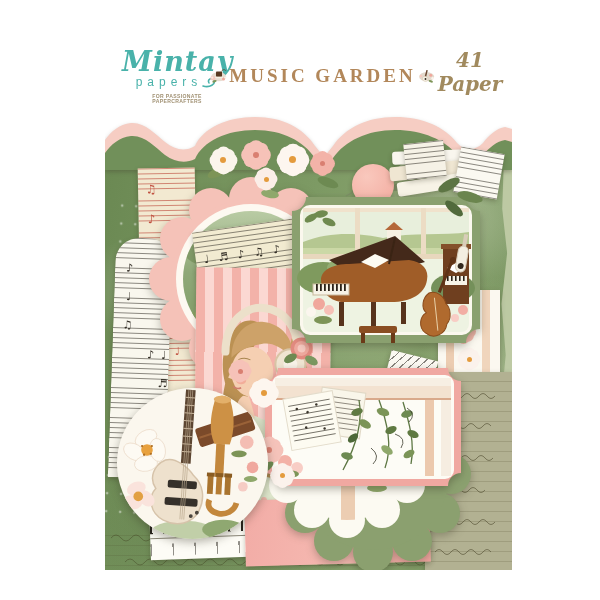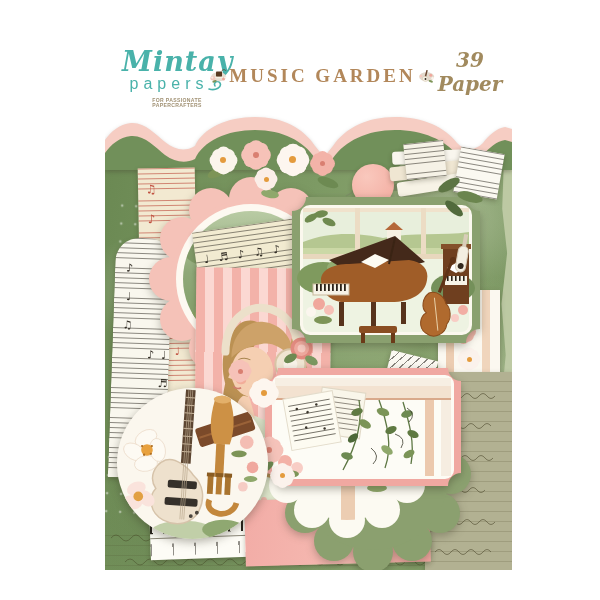--- a/index.html
+++ b/index.html
@@ -2,21 +2,21 @@
 <html><head>
 <meta charset="utf-8">
 <style>
   html,body{margin:0;padding:0;background:#ffffff;}
   body{width:600px;height:600px;font-family:"Liberation Sans",sans-serif;position:relative;overflow:hidden;}
   #stage{position:absolute;inset:0;background:#ffffff;}
   .abs{position:absolute;}
   
   .logo{position:absolute;left:122px;top:48px;width:110px;text-align:center;color:#49b2aa;}
   .logo-name{font-family:"DejaVu Serif",serif;font-style:italic;font-weight:bold;font-size:27px;letter-spacing:1px;line-height:1;}
-  .logo-sub{font-size:16px;letter-spacing:5px;margin-top:0px;font-family:"Liberation Sans",sans-serif;}
+  .logo-sub{font-size:12px;letter-spacing:5px;margin-top:0px;font-family:"Liberation Sans",sans-serif;}
   .logo-tag{font-size:6px;color:#a09072;letter-spacing:.4px;margin-top:4px;font-weight:bold;transform:scale(.85);}
   .title-wrap{position:absolute;left:210px;top:54px;width:225px;display:flex;align-items:center;justify-content:space-between;gap:2px;}
   .title-text{font-family:"Liberation Serif",serif;font-weight:bold;font-size:19px;letter-spacing:3px;color:#b2875a;white-space:nowrap;}
   .badge{position:absolute;left:424px;top:48px;width:92px;text-align:center;color:#a18a5e;font-family:"DejaVu Serif",serif;font-style:italic;font-weight:bold;font-size:20px;line-height:1.2;}
   
   .collage{position:absolute;left:105px;top:112px;width:407px;height:458px;overflow:hidden;}
   .green-sheet{position:absolute;left:0;top:56px;right:0;bottom:0;
     background:
       radial-gradient(130px 90px at 12% 30%, rgba(255,255,255,.20), transparent 60%),
       radial-gradient(160px 120px at 85% 12%, rgba(235,240,220,.35), transparent 65%),
@@ -75,21 +75,21 @@
       <path d="M14,24 C10,28 11,34 17,36 C23,38 28,34 26,28 C24,23 18,21 14,24 Z" fill="#f4efe2" stroke="#cbb79d"></path>
       <circle cx="20" cy="30" r="2.5" fill="#33291d"></circle>
       <circle cx="34" cy="20" r="4" fill="#f0a79c"></circle>
         <circle cx="39" cy="28" r="3.5" fill="#fbf4ec"></circle>
         <circle cx="8" cy="22" r="3.5" fill="#f6c9bf"></circle>
       <ellipse cx="34" cy="36" rx="6" ry="3" fill="#7d9457" transform="rotate(20 34 36)"></ellipse>
     </svg>
   </div>
 
   <div class="badge">
-    <div>39 Paper</div>
+    <div>41 Paper</div>
   </div>
 
   <div class="collage">
 
     <div class="green-sheet">
       <div class="speckles"></div>
       <div class="abs script-rows" style="left:0;top:358px;width:407px;height:44px;opacity:.8;">
         <svg width="407" height="44" viewBox="0 0 407 44">
           <g stroke="rgba(62,60,30,.5)" stroke-width="1" fill="none">
             <path d="M6,12 q5,-6 10,0 t10,0 t10,0 t10,0 t10,0 t10,0 t10,0 t10,0 t10,0 t10,0 t10,0 t10,0"></path>

